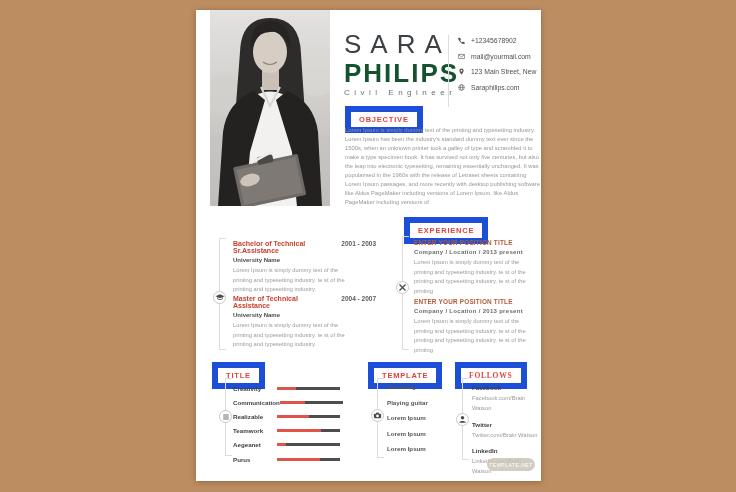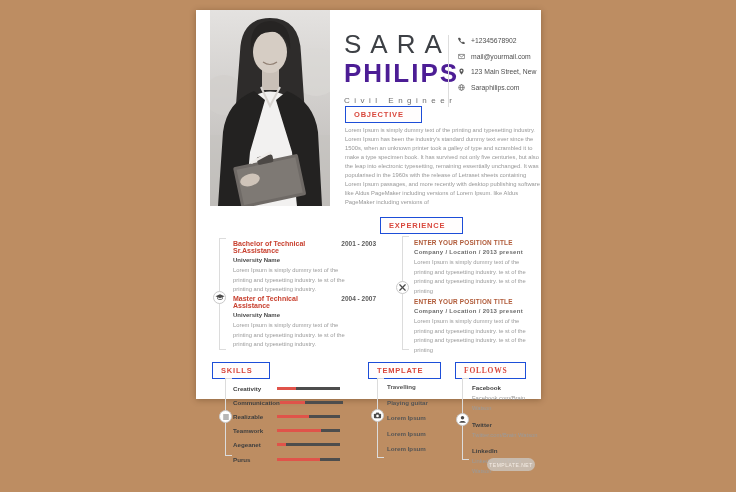--- a/index.html
+++ b/index.html
@@ -3,54 +3,54 @@
 <meta charset="utf-8">
 <style>
   * { box-sizing: border-box; margin: 0; padding: 0; }
   html,body { width:736px; height:492px; overflow:hidden; }
   body {
     background:#bd8d62;
     font-family:"Liberation Sans","DejaVu Sans",sans-serif;
     position:relative;
   }
   .paper {
-    position:absolute; left:196px; top:10px; width:345px; height:389px;
+    position:absolute; left:196px; top:10px; width:345px; height:471px;
     background:#ffffff; box-shadow:0 1px 6px rgba(60,35,10,.35);
   }
   
   .photo { position:absolute; left:14px; top:0; width:120px; height:196px; overflow:hidden; }
   .photo svg { display:block; }
   .name-block { position:absolute; left:148px; top:20px; }
   .first-name { font-size:26px; letter-spacing:9px; color:#3d4045; font-weight:400; line-height:28px; }
-  .last-name  { font-size:26px; letter-spacing:2px; color:#4c1d95; font-weight:bold; line-height:30px; }
-  .job-title  { font-size:8px; letter-spacing:4.5px; color:#6e6e6e; margin-top:8px; }
+  .last-name  { font-size:26px; letter-spacing:2px; color:#14532d; font-weight:bold; line-height:30px; }
+  .job-title  { font-size:8px; letter-spacing:4.5px; color:#6e6e6e; }
   .hdr-divider { position:absolute; left:252px; top:25px; width:1px; height:72px; background:#ddd; }
   .contact { position:absolute; left:262px; top:27px; }
   .contact-row { display:flex; align-items:center; margin-bottom:8.5px; }
   .contact-row svg { flex:0 0 auto; margin-right:6px; }
   .contact-text { font-size:6.8px; color:#4f4f4f; }
   
   .sec-title {
-    display:inline-block; border:1px solid #1d4ed8; background:#fffdfd;
+    display:inline-block; border:6px solid #1d4ed8; background:#fffdfd;
     color:#d9473c; font-size:7.5px; font-weight:bold; letter-spacing:.8px;
-    padding:3px 17px 3px 8px; white-space:nowrap;
+    padding:3px 8px 3px 8px; white-space:nowrap;
   }
   
   .objective-title { position:absolute; left:149px; top:96px; }
   .objective-text  { position:absolute; left:149px; top:116px; width:196px;
     font-size:5.8px; line-height:9px; color:#979797; }
   
   .tl { position:absolute; width:1px; background:#dcdcdc; }
   .tl::before, .tl::after { content:""; position:absolute; left:0; width:7px; height:1px; background:#dcdcdc; }
   .tl::before { top:0; } .tl::after { bottom:0; }
   .node { position:absolute; width:13px; height:13px; border-radius:50%;
     background:#fff; border:1px solid #c9c9c9; display:flex; align-items:center; justify-content:center; z-index:2; }
   
   .edu-title { position:absolute; left:16px; top:207px; }
-  .exp-title { position:absolute; left:184px; top:207px; }
+  .exp-title { position:absolute; left:208px; top:207px; }
   .entry { position:absolute; }
   .entry-head { display:flex; justify-content:space-between; align-items:baseline; }
   .degree { font-size:7px; font-weight:bold; color:#c8402f; }
   .period { font-size:6.5px; font-weight:bold; color:#5a5a5a; white-space:nowrap; margin-left:6px; }
   .school { font-size:6px; font-weight:bold; color:#4a4a4a; margin-top:3px; }
   .small-text { font-size:5.8px; line-height:9.5px; color:#9a9a9a; margin-top:3px; }
   .position { font-size:6.4px; font-weight:bold; color:#b05a38; letter-spacing:.2px; }
   .meta { font-size:6px; font-weight:bold; color:#6b6b6b; margin-top:3px; letter-spacing:.3px; }
   
   .skills-title    { position:absolute; left:16px;  top:352px; }
@@ -189,21 +189,21 @@
     <div class="meta">Company / Location / 2013 present</div>
     <div class="small-text">Lorem Ipsum is simply dummy text of the printing and typesetting industry. te st of the printing and typesetting industry. te st of the printing</div>
   </div>
 
   <div class="entry" style="left:218px; top:288px; width:118px;">
     <div class="position">ENTER YOUR POSITION TITLE</div>
     <div class="meta">Company / Location / 2013 present</div>
     <div class="small-text">Lorem Ipsum is simply dummy text of the printing and typesetting industry. te st of the printing and typesetting industry. te st of the printing</div>
   </div>
 
-  <div class="sec-title skills-title">SKILLS</div>
+  <div class="sec-title skills-title">TITLE</div>
   <div class="tl" style="left:29px; top:368px; height:78px;"></div>
   <div class="node" style="left:23px; top:400px;">
     <svg width="8" height="8" viewBox="0 0 10 10">
         <line x1="1.5" y1="2.5" x2="8.5" y2="2.5" stroke="#4a4a4a" stroke-width="1"></line>
         <line x1="1.5" y1="5" x2="8.5" y2="5" stroke="#4a4a4a" stroke-width="1"></line>
         <line x1="1.5" y1="7.5" x2="8.5" y2="7.5" stroke="#4a4a4a" stroke-width="1"></line>
       </svg>
   </div>
   <div class="skill-rows">
     <div class="skill-row">

